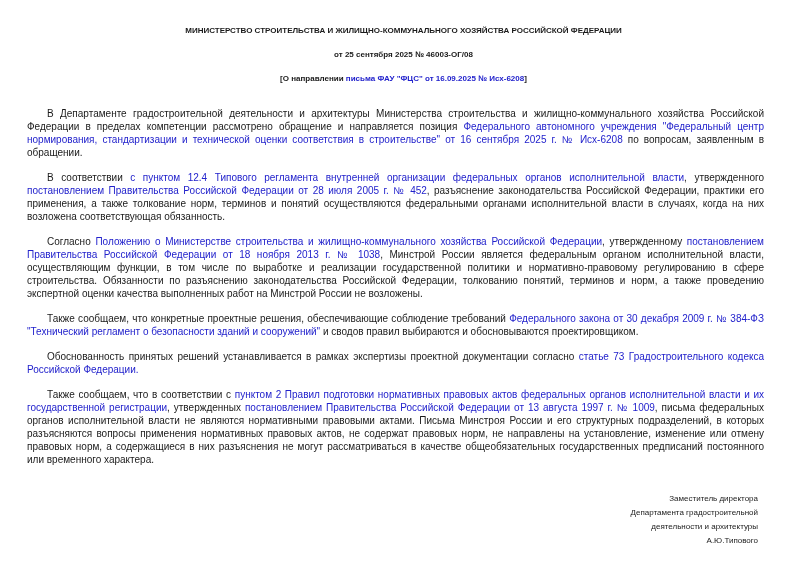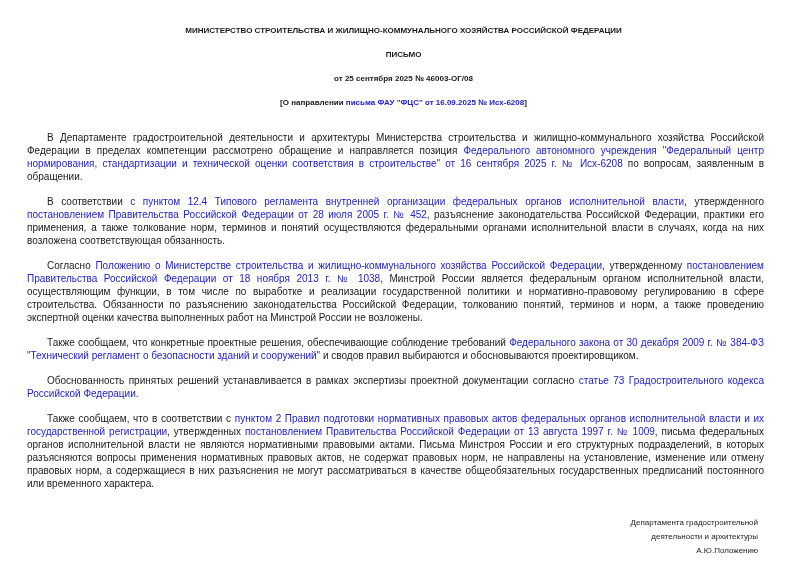--- a/index.html
+++ b/index.html
@@ -28,33 +28,33 @@
   }
   .sig-line { margin:0; }
 </style>
 </head>
 <body>
 
 <div class="page">
 
   <div class="doc-header">
     <p class="h-line">МИНИСТЕРСТВО СТРОИТЕЛЬСТВА И ЖИЛИЩНО-КОММУНАЛЬНОГО ХОЗЯЙСТВА РОССИЙСКОЙ ФЕДЕРАЦИИ</p>
-    <p class="h-line">ПИСЬМО</p>
     <p class="h-line">от 25 сентября 2025 № 46003-ОГ/08</p>
     <p class="h-subject"><span>[О направлении </span><span class="doc-link">письма ФАУ "ФЦС" от 16.09.2025 № Исх-6208</span><span>]</span></p>
   </div>
 
   <div class="letter-body" id="paragraphs">
       <p class="para"><span>В Департаменте градостроительной деятельности и архитектуры Министерства строительства и жилищно-коммунального хозяйства Российской Федерации в пределах компетенции рассмотрено обращение и направляется позиция </span><span class="doc-link">Федерального автономного учреждения "Федеральный центр нормирования, стандартизации и технической оценки соответствия в строительстве" от 16 сентября 2025 г. № Исх-6208</span><span> по вопросам, заявленным в обращении.</span></p>
       <p class="para"><span>В соответствии </span><span class="doc-link">с пунктом 12.4 Типового регламента внутренней организации федеральных органов исполнительной власти</span><span>, утвержденного </span><span class="doc-link">постановлением Правительства Российской Федерации от 28 июля 2005 г. № 452</span><span>, разъяснение законодательства Российской Федерации, практики его применения, а также толкование норм, терминов и понятий осуществляются федеральными органами исполнительной власти в случаях, когда на них возложена соответствующая обязанность.</span></p>
       <p class="para"><span>Согласно </span><span class="doc-link">Положению о Министерстве строительства и жилищно-коммунального хозяйства Российской Федерации</span><span>, утвержденному </span><span class="doc-link">постановлением Правительства Российской Федерации от 18 ноября 2013 г. № 1038</span><span>, Минстрой России является федеральным органом исполнительной власти, осуществляющим функции, в том числе по выработке и реализации государственной политики и нормативно-правовому регулированию в сфере строительства. Обязанности по разъяснению законодательства Российской Федерации, толкованию понятий, терминов и норм, а также проведению экспертной оценки качества выполненных работ на Минстрой России не возложены.</span></p>
       <p class="para"><span>Также сообщаем, что конкретные проектные решения, обеспечивающие соблюдение требований </span><span class="doc-link">Федерального закона от 30 декабря 2009 г. № 384-ФЗ "Технический регламент о безопасности зданий и сооружений"</span><span> и сводов правил выбираются и обосновываются проектировщиком.</span></p>
       <p class="para"><span>Обоснованность принятых решений устанавливается в рамках экспертизы проектной документации согласно </span><span class="doc-link">статье 73 Градостроительного кодекса Российской Федерации.</span></p>
       <p class="para"><span>Также сообщаем, что в соответствии с </span><span class="doc-link">пунктом 2 Правил подготовки нормативных правовых актов федеральных органов исполнительной власти и их государственной регистрации</span><span>, утвержденных </span><span class="doc-link">постановлением Правительства Российской Федерации от 13 августа 1997 г. № 1009</span><span>, письма федеральных органов исполнительной власти не являются нормативными правовыми актами. Письма Минстроя России и его структурных подразделений, в которых разъясняются вопросы применения нормативных правовых актов, не содержат правовых норм, не направлены на установление, изменение или отмену правовых норм, а содержащиеся в них разъяснения не могут рассматриваться в качестве общеобязательных государственных предписаний постоянного или временного характера.</span></p>
     </div>
 
   <div class="signature" id="signature">
+      <p class="sig-line">Заместитель директора</p>
       <p class="sig-line">Департамента градостроительной</p>
       <p class="sig-line">деятельности и архитектуры</p>
-      <p class="sig-line">А.Ю.Положению</p>
+      <p class="sig-line">А.Ю.Типового</p>
     </div>
 
 </div>
 
 </body></html>

